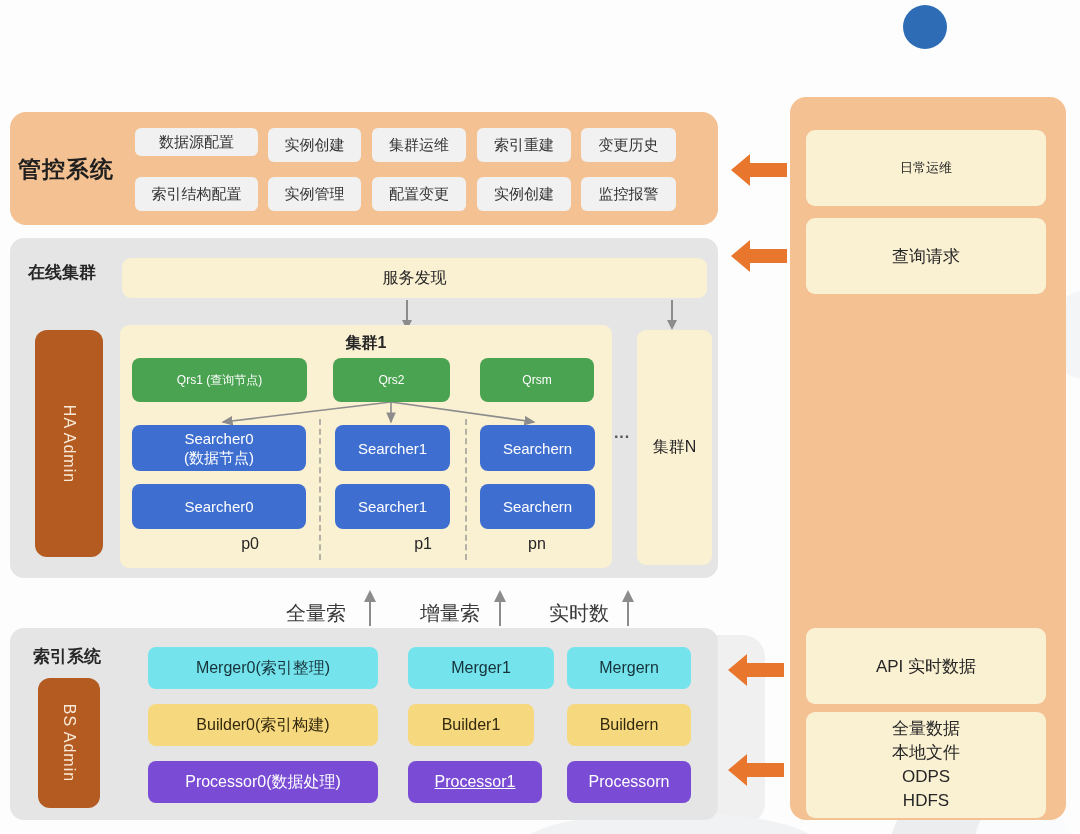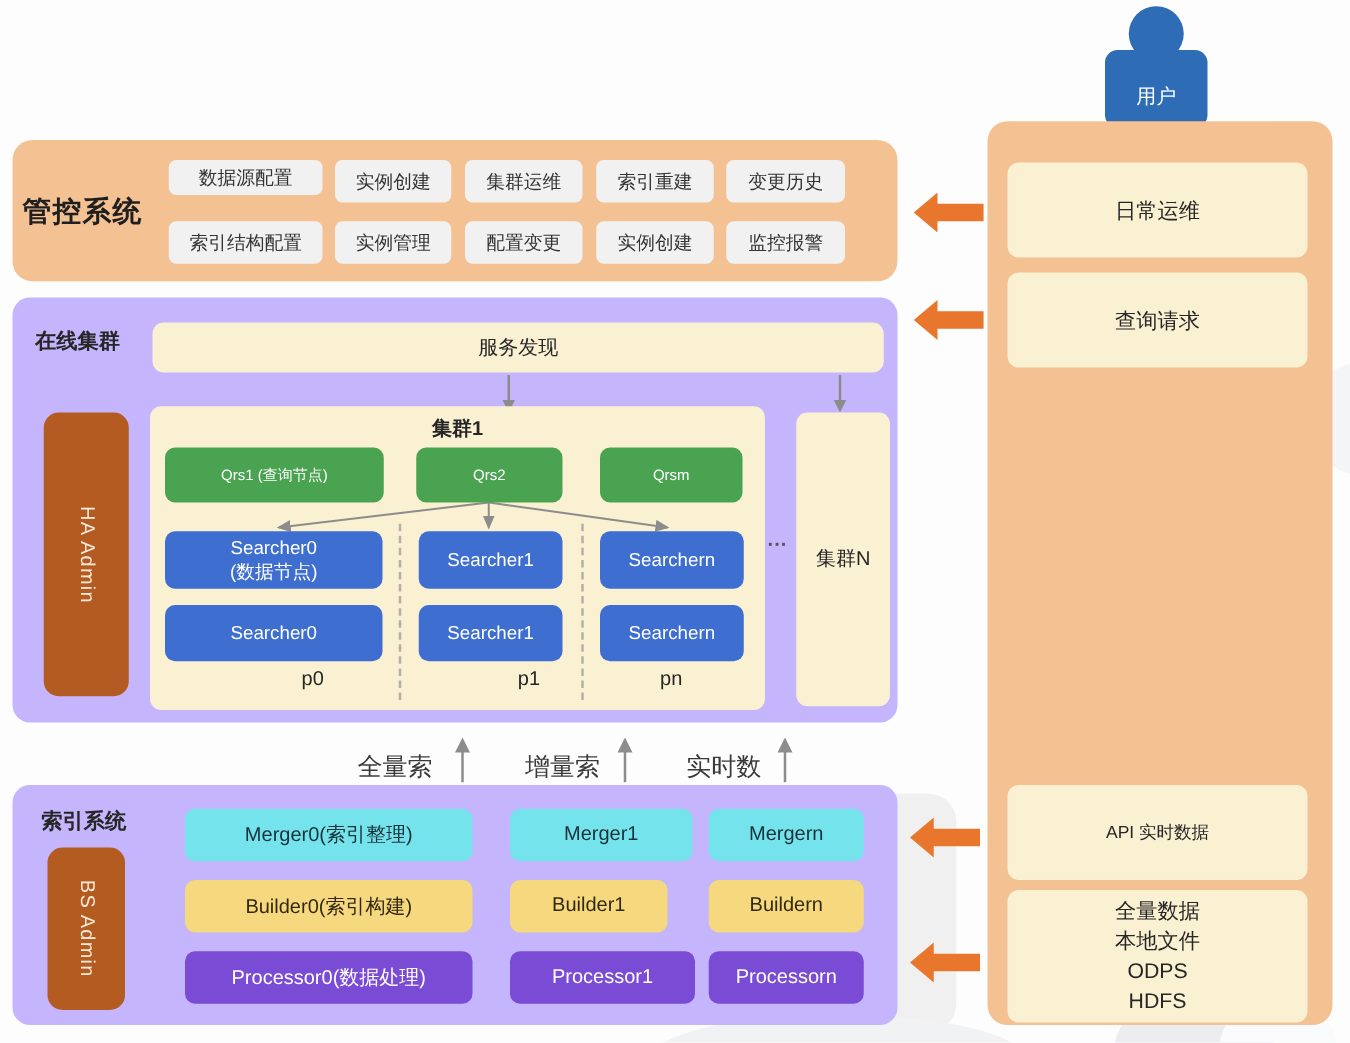--- a/index.html
+++ b/index.html
@@ -2,21 +2,21 @@
 <html><head>
 <meta charset="utf-8">
 <style>
   * { margin:0; padding:0; box-sizing:border-box; }
   body { background:#fdfdfd; font-family:"Liberation Sans","DejaVu Sans",sans-serif; }
   #stage { position:relative; width:1080px; height:834px; background:#fdfdfd; overflow:hidden; }
   .abs { position:absolute; }
   .deco { position:absolute; z-index:0; }
 
   .panel-peach { background:#F4C192; border-radius:16px; z-index:1; }
-  .panel-gray  { background:#c4b5fd; border-radius:14px; z-index:1; }
+  .panel-gray  { background:#e5e5e5; border-radius:14px; z-index:1; }
   .cream { background:#FAF0D2; border-radius:9px; color:#262626; }
   .center { display:flex; align-items:center; justify-content:center; text-align:center; }
 
   .sys-title { font-size:23px; font-weight:bold; color:#1f1f1f; letter-spacing:1px; }
   .panel-label { font-size:17px; font-weight:600; color:#262626; }
 
   .chip { background:#F1F1F1; border-radius:6px; color:#333; font-size:15px; }
 
   .node-green { background:#4AA351; border-radius:8px; color:#fff; font-size:12px; }
   .node-blue  { background:#3E6ECF; border-radius:8px; color:#fff; font-size:15px; line-height:19px; }
@@ -43,32 +43,29 @@
 
 <div id="stage">
 
   <div class="deco" style="left:695px;top:635px;width:70px;height:190px;background:#F0F0F1;border-radius:22px;"></div>
   <div class="deco" style="left:1048px;top:290px;width:80px;height:90px;background:#F4F5F6;border-radius:50%;"></div>
   <div class="deco" style="left:520px;top:812px;width:300px;height:70px;background:#F1F2F3;border-radius:50%;"></div>
   <div class="deco" style="left:890px;top:788px;width:130px;height:120px;background:#ECEDEF;border-radius:50%;"></div>
   <div class="deco" style="left:975px;top:795px;width:95px;height:95px;background:#FAFBFC;border-radius:50%;"></div>
 
   <div class="abs user-head" style="left:903px;top:5px;width:44px;height:44px;z-index:1;"></div>
-  <div class="abs user-body" style="left:884px;top:40px;width:82px;height:62px;z-index:1;">
-    <span>用户</span>
-  </div>
 
   <div class="abs panel-peach" style="left:790px;top:97px;width:276px;height:723px;z-index:2;">
-    <div class="abs cream center" style="left:16px;top:33px;width:240px;height:76px;font-size:17px;">
+    <div class="abs cream center" style="left:16px;top:33px;width:240px;height:76px;font-size:13px;">
       <span>日常运维</span>
     </div>
     <div class="abs cream center" style="left:16px;top:121px;width:240px;height:76px;font-size:17px;">
       <span>查询请求</span>
     </div>
-    <div class="abs cream center" style="left:16px;top:531px;width:240px;height:76px;font-size:14px;">
+    <div class="abs cream center" style="left:16px;top:531px;width:240px;height:76px;font-size:17px;">
       <span>API 实时数据</span>
     </div>
     <div class="abs cream center" style="left:16px;top:615px;width:240px;height:106px;font-size:17px;">
       <div style="line-height:24px;">
         <div>全量数据</div>
         <div>本地文件</div>
         <div>ODPS</div>
         <div>HDFS</div>
       </div>
     </div>
@@ -246,21 +243,21 @@
     <div class="abs row-yellow center" style="left:398px;top:76px;width:126px;height:42px;">
         <span>Builder1</span>
       </div>
     <div class="abs row-yellow center" style="left:557px;top:76px;width:124px;height:42px;">
         <span>Buildern</span>
       </div>
 
     <div class="abs row-purple center" style="left:138px;top:133px;width:230px;height:42px;">
         <span>Processor0(数据处理)</span>
       </div>
-    <div class="abs row-purple center" style="left:398px;top:133px;width:148px;height:42px;">
+    <div class="abs row-purple center" style="left:398px;top:133px;width:134px;height:42px;text-decoration:underline;">
         <span>Processor1</span>
       </div>
     <div class="abs row-purple center" style="left:557px;top:133px;width:124px;height:42px;">
         <span>Processorn</span>
       </div>
   </div>
 
 </div>
 
 </body></html>

